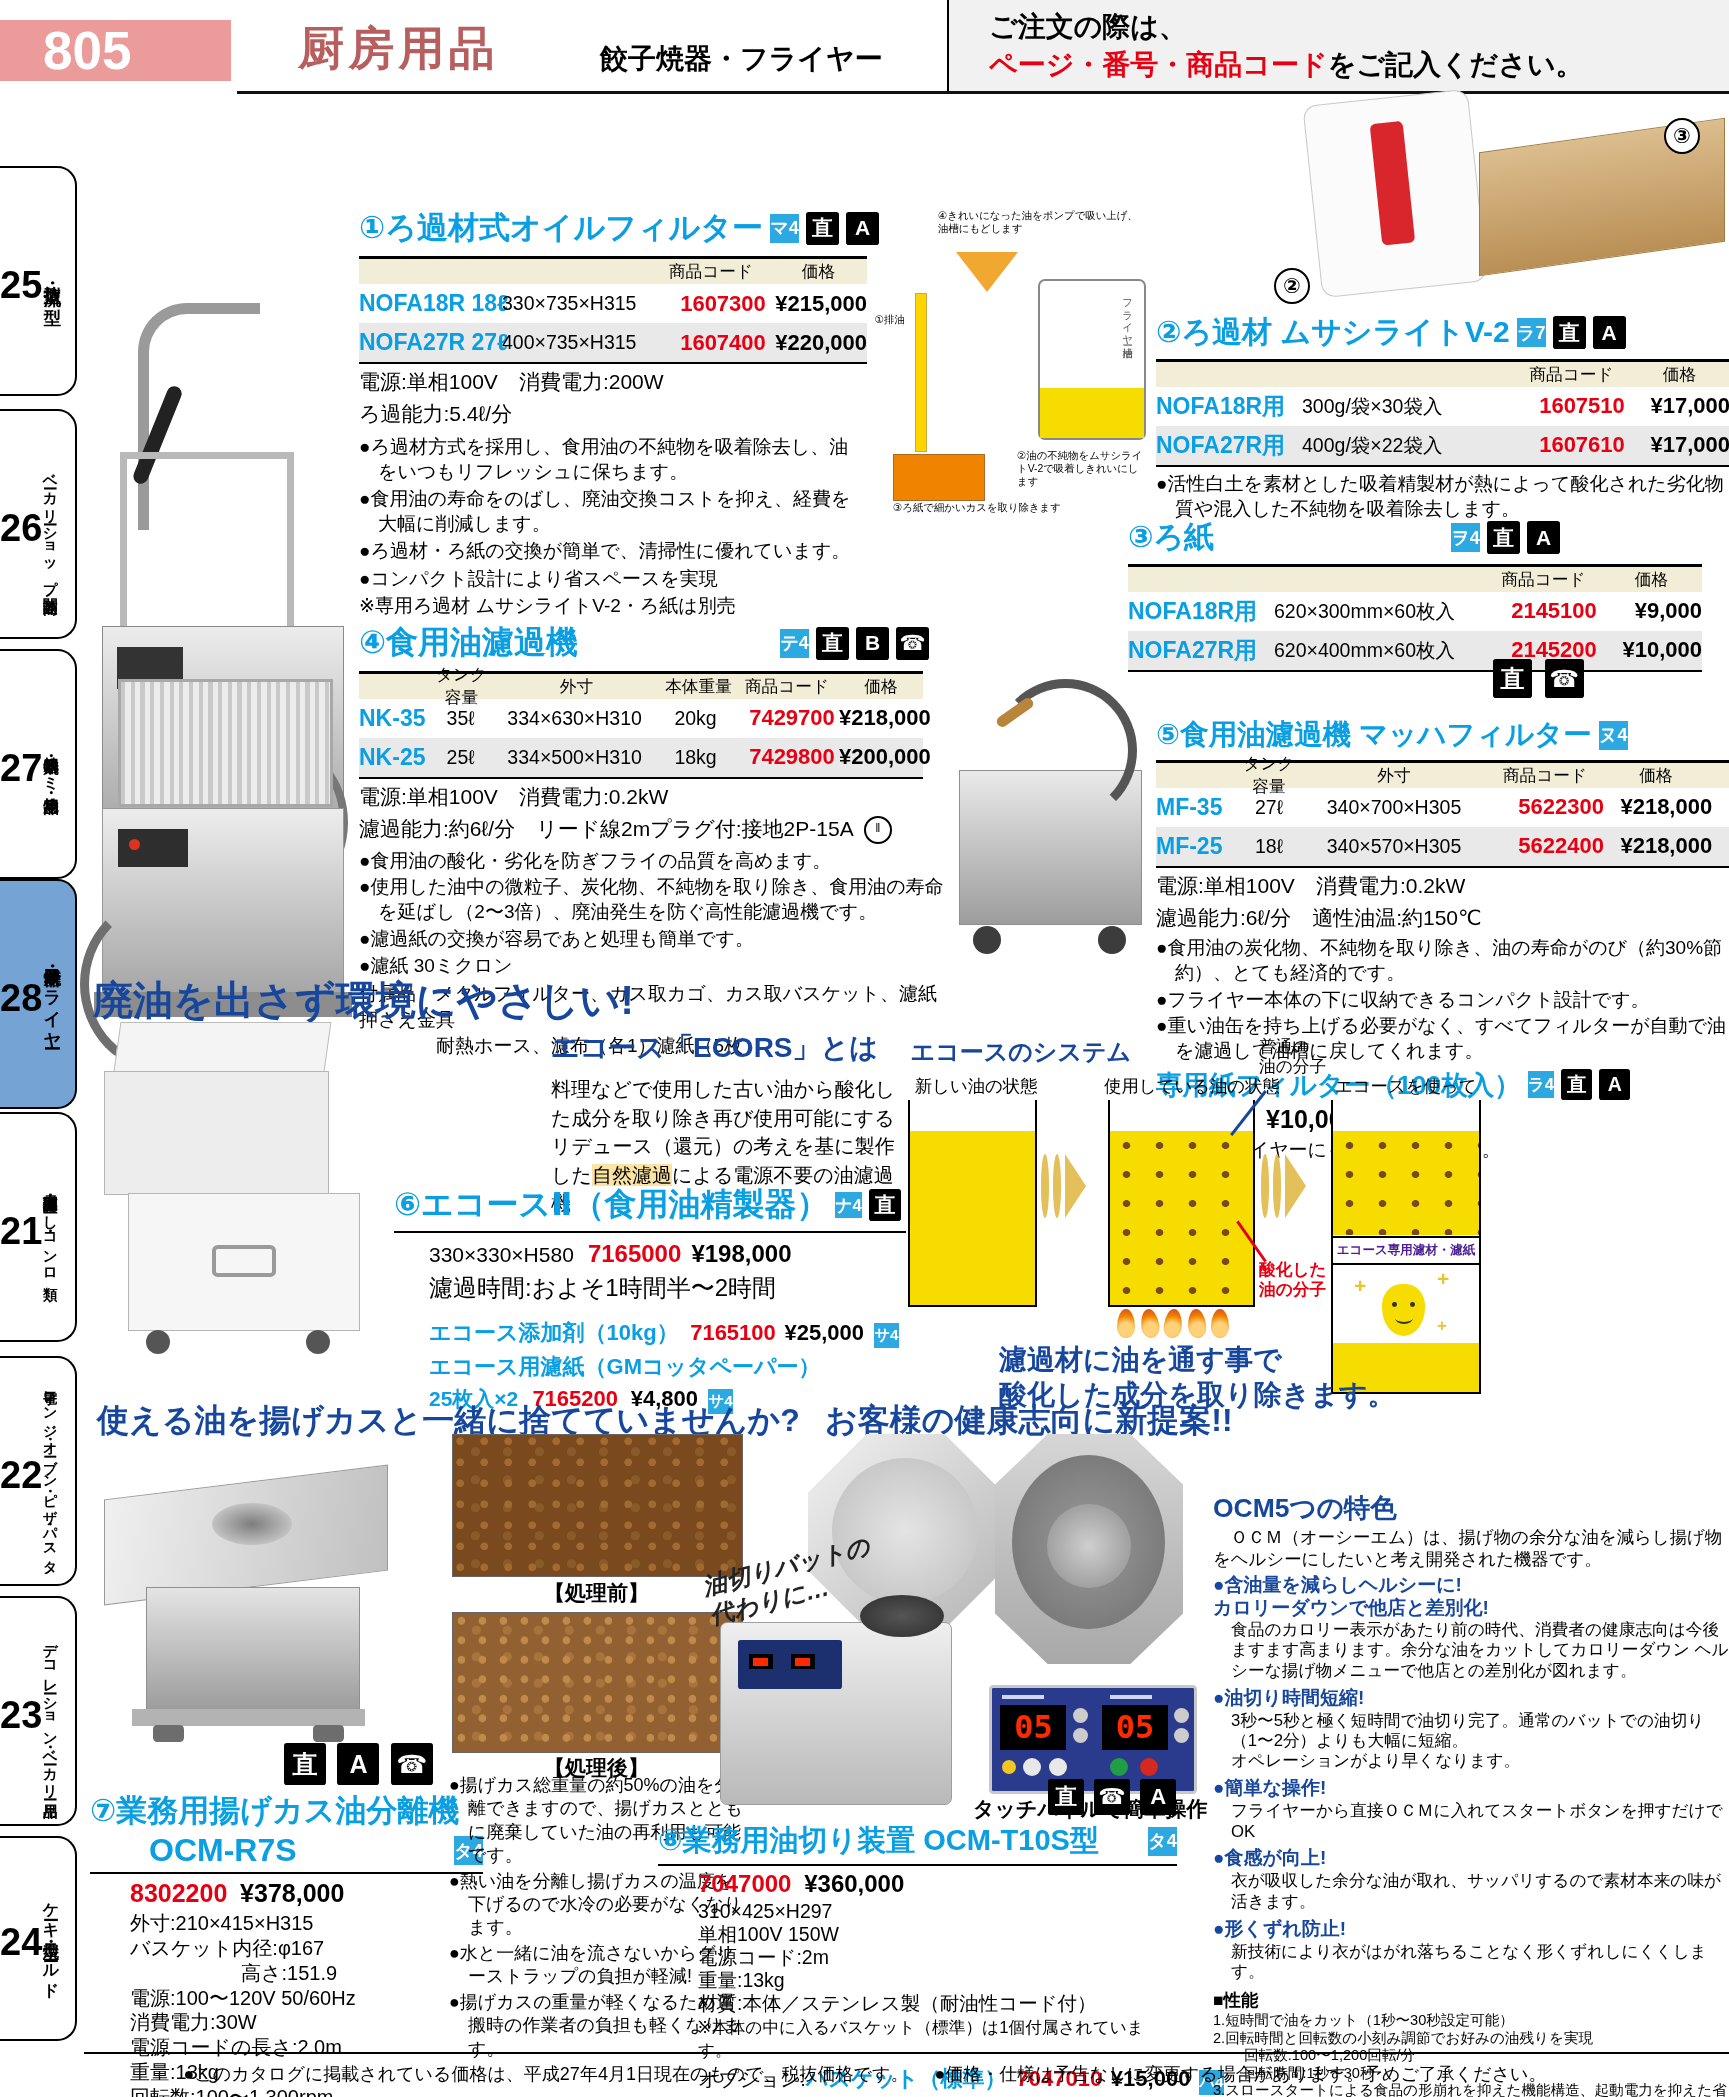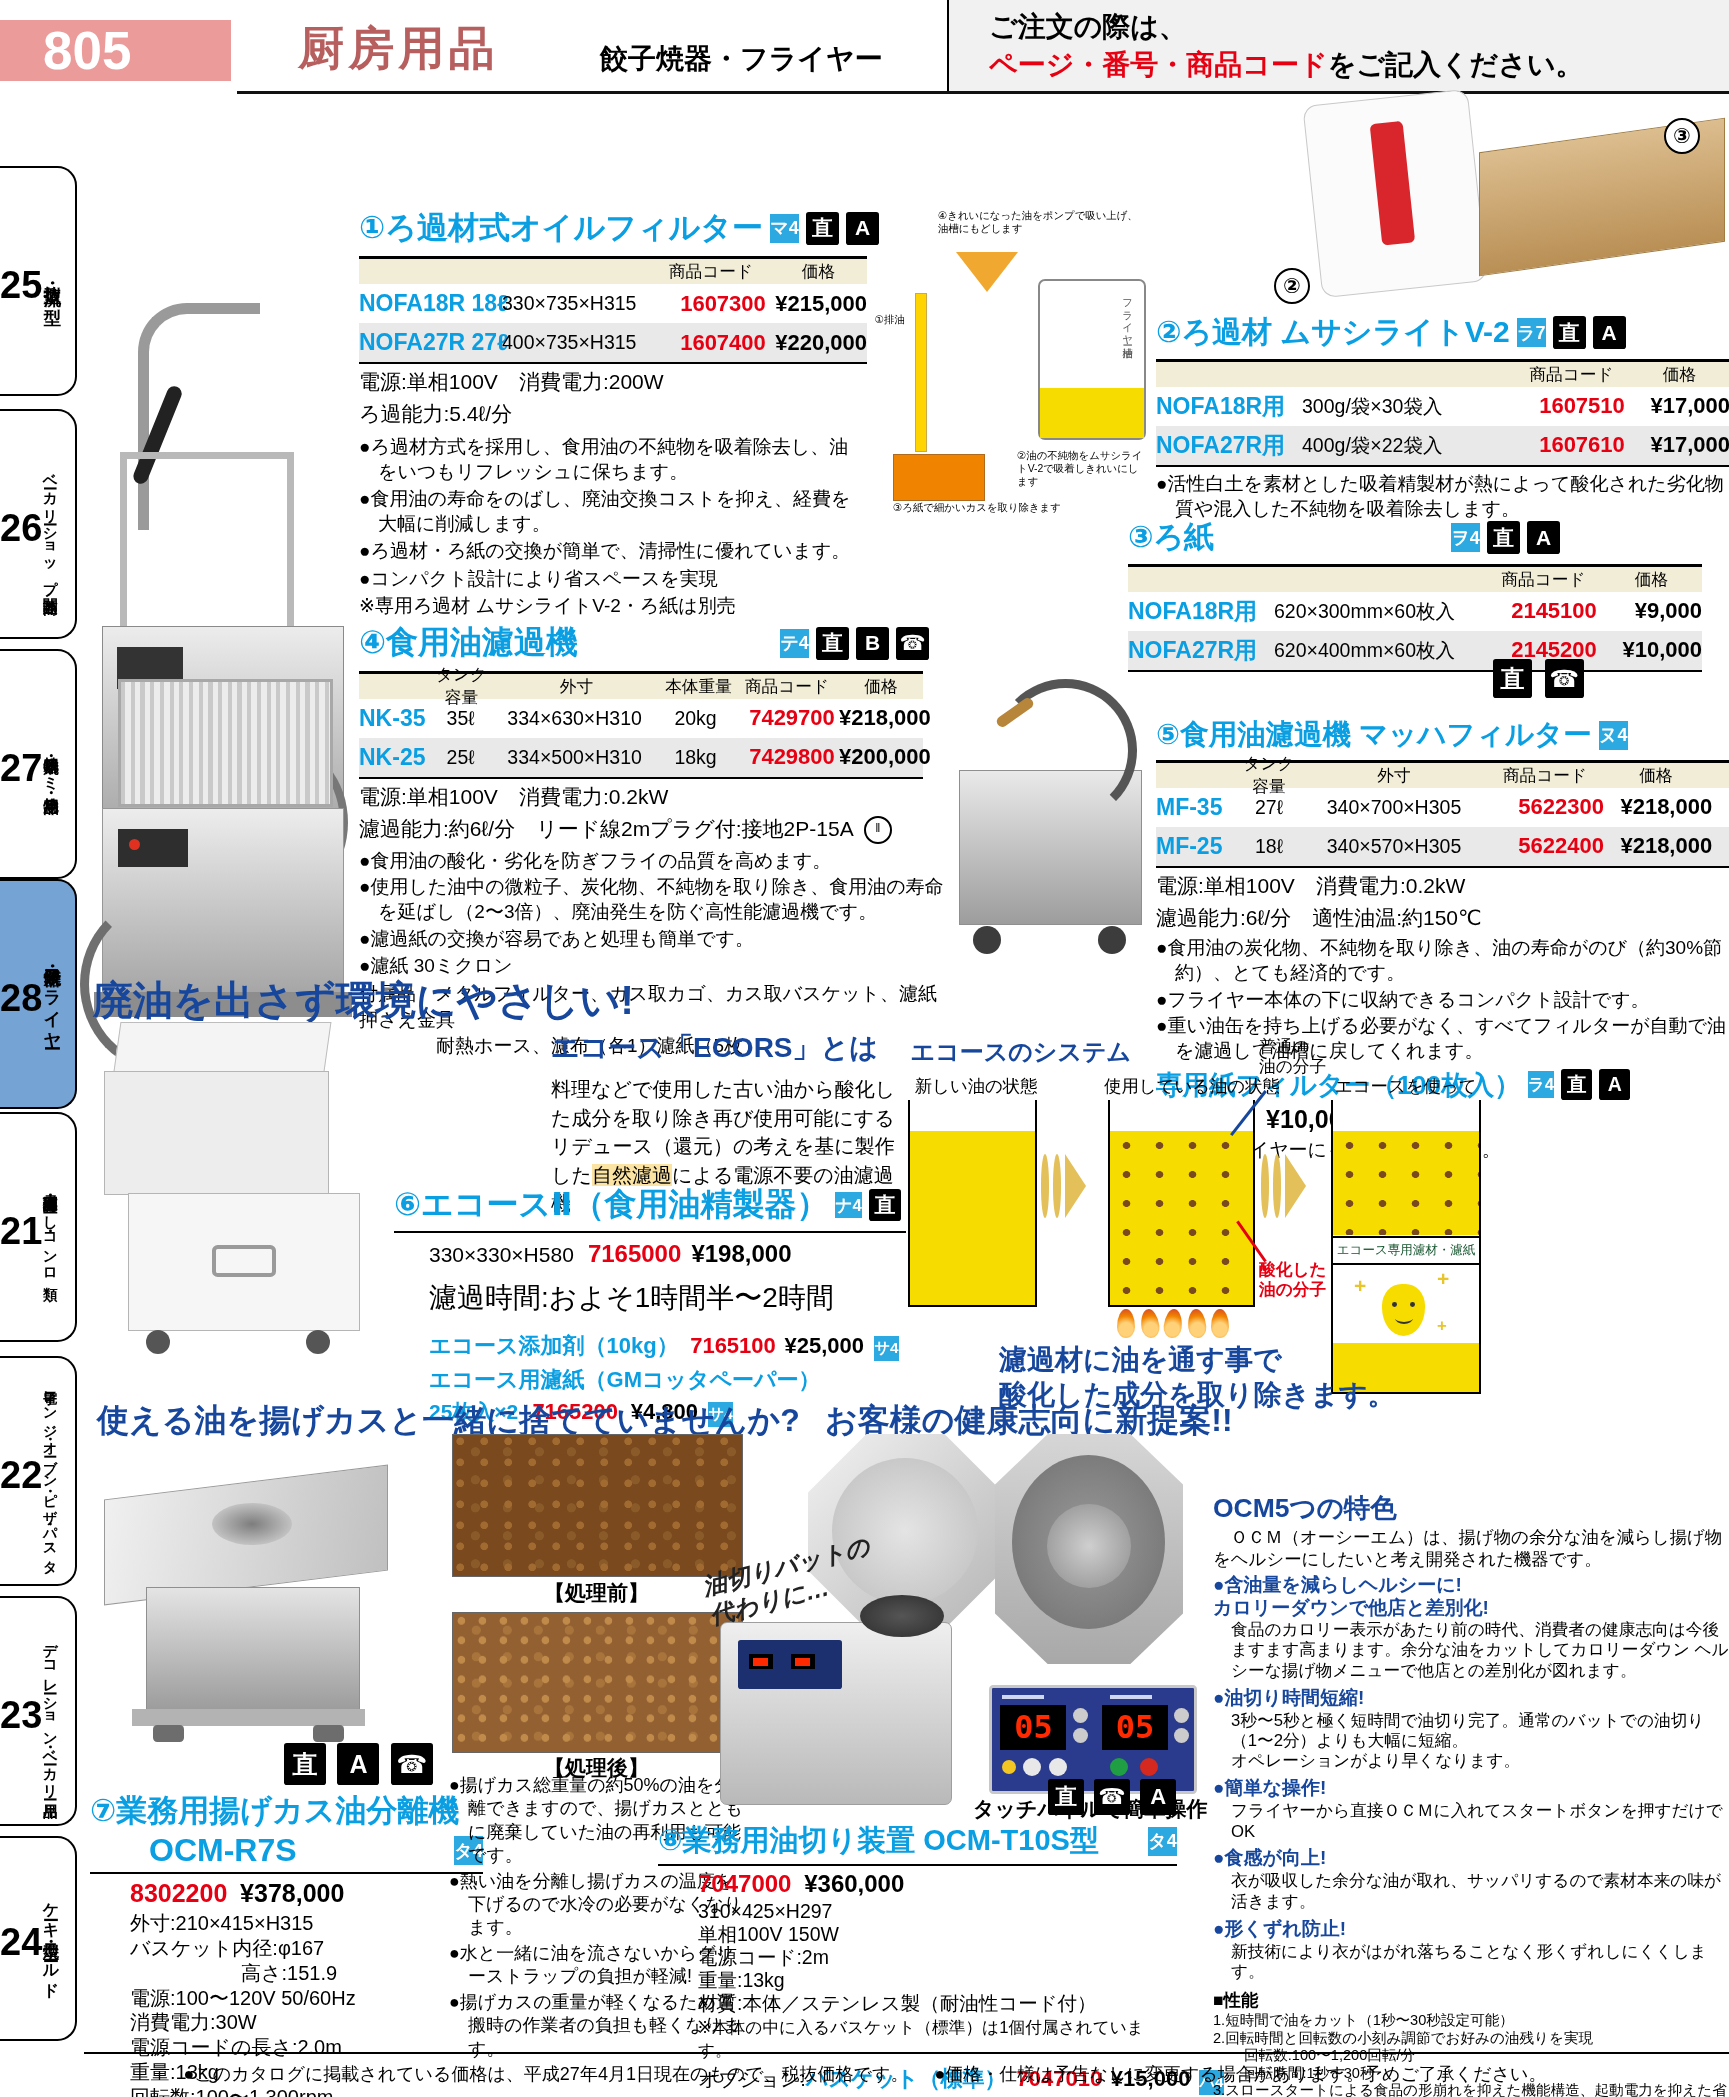--- a/index.html
+++ b/index.html
@@ -372,21 +372,21 @@
     <div class="ptitle" style="font-size:32px">⑥エコースⅡ（食用油精製器）</div>
     <span class="badge" style="width:26.5px;height:26.5px;font-size:16.7px">ナ4</span>
     <span class="ibox" style="width:32px;height:32px">直</span>
     <span class="ibox" style="width:32px;height:32px">☎</span>
   </div>
   <div style="margin-top:7px;padding-left:35px">
     <span style="font-size:21px">330×330×H580</span>
     <span class="red" style="font-size:24px;margin-left:11px">7165000</span>
     <span class="b" style="font-size:24px;margin-left:7px">¥198,000</span>
   </div>
-  <div style="font-size:28px;padding-left:35px;margin-top:11px">濾過時間:およそ1時間半〜2時間</div>
+  <div style="font-size:24px;padding-left:35px;margin-top:4px">濾過時間:およそ1時間半〜2時間</div>
   <div style="padding-left:35px;margin-top:14px">
     <span class="blue" style="font-size:22px">エコース添加剤（10kg）</span>
     <span class="red" style="font-size:22px;margin-left:8.4px">7165100</span>
     <span class="b" style="font-size:22px;margin-left:5.6px">¥25,000</span>
     <span class="badge" style="width:25px;height:25px;font-size:15.3px;margin-left:7px">サ4</span>
   </div>
   <div class="blue" style="font-size:22px;padding-left:35px;margin-top:4.2px">エコース用濾紙（GMコッタペーパー）</div>
   <div style="padding-left:35px;margin-top:2.8px">
     <span class="blue" style="font-size:21px">25枚入×2</span>
     <span class="red" style="font-size:22px;margin-left:11px">7165200</span>
@@ -431,21 +431,21 @@
 
   <div class="arrowgrp" style="left:356px;top:118px">
     <div class="lens"></div>
       <div class="lens"></div>
       <div class="tri"></div>
   </div>
 
   <div class="tank" style="left:426px;top:64px;width:146px;height:292px">
     <div class="abs dots" style="left:0;right:0;top:31px;height:104px;background-color:#f7dc00"></div>
     <div class="abs" style="left:0;right:0;top:136px;height:25px;background:#fff;border-top:2.8px solid #000;border-bottom:2.8px solid #000;display:flex;align-items:center;justify-content:center">
-      <span style="font-size:12.5px;color:#14532d;font-weight:normal;white-space:nowrap">エコース専用濾材・濾紙</span>
+      <span style="font-size:12.5px;color:#4c1d95;font-weight:bold;white-space:nowrap">エコース専用濾材・濾紙</span>
     </div>
     <div class="abs" style="left:49px;top:184px;width:43px;height:52px;background:#f7dc00;border-radius:50% 50% 55% 55%/45% 45% 60% 60%">
       <div class="abs" style="left:9.7px;top:18px;width:4.9px;height:4.9px;background:#333;border-radius:50%"></div>
       <div class="abs" style="left:28px;top:18px;width:4.9px;height:4.9px;background:#333;border-radius:50%"></div>
       <div class="abs" style="left:12.5px;top:28px;width:18px;height:9.7px;border-bottom:2.8px solid #333;border-radius:50%"></div>
     </div>
     <div class="abs" style="left:21px;top:174px;color:#e8c52a;font-size:21px;font-weight:bold">+</div>
     <div class="abs" style="left:104px;top:167px;color:#e8c52a;font-size:21px;font-weight:bold">+</div>
     <div class="abs" style="left:104px;top:216px;color:#e8c52a;font-size:16.7px;font-weight:bold">+</div>
     <div class="oil" style="height:49px"></div>

